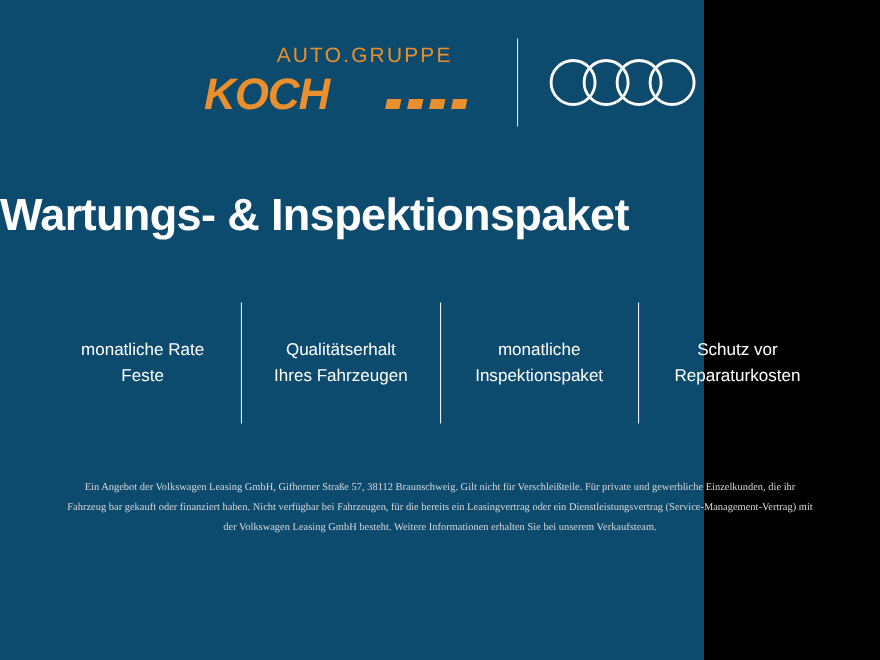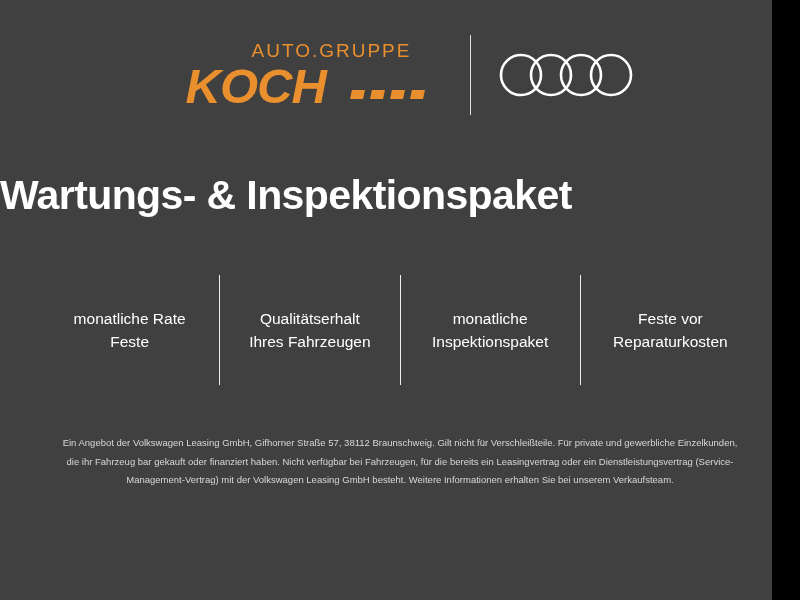--- a/index.html
+++ b/index.html
@@ -8,23 +8,23 @@
     height: 600px;
     background: #000000;
     overflow: hidden;
   }
   body {
     font-family: "Liberation Sans", sans-serif;
     color: #ffffff;
   }
   .page {
     position: relative;
-    width: 772px;
+    width: 640px;
     height: 600px;
-    background: #404040;
+    background: #0c4a6e;
   }
 
   
   .header {
     position: absolute;
     top: 30px;
     left: 0;
     width: 800px;
     height: 90px;
     display: flex;
@@ -48,21 +48,21 @@
     font-size: 19px;
     letter-spacing: 2px;
     color: #e98f2e;
     font-weight: 400;
     white-space: nowrap;
   }
   .koch-word {
     position: absolute;
     top: 26px;
     left: 22px;
-    font-size: 49px;
+    font-size: 40px;
     line-height: 52px;
     font-weight: 700;
     font-style: italic;
     letter-spacing: -1px;
     color: #e98f2e;
     white-space: nowrap;
   }
   .koch-dashes {
     position: absolute;
     top: 56px;
@@ -129,20 +129,21 @@
   
   .legal {
     position: absolute;
     top: 434px;
     left: 60px;
     width: 680px;
     text-align: center;
     font-size: 9.5px;
     line-height: 1.95;
     color: #d8d8d8;
+    font-family: Liberation Serif, serif;
   }
 </style>
 </head>
 <body>
 
 <div class="page">
 
   <div class="header">
     <div class="brand-block">
 
@@ -190,21 +191,21 @@
     <div class="feature-sep"></div>
 
     <div class="feature">
       <div>monatliche</div>
       <div>Inspektionspaket</div>
     </div>
 
     <div class="feature-sep"></div>
 
     <div class="feature">
-      <div>Feste vor</div>
+      <div>Schutz vor</div>
       <div>Reparaturkosten</div>
     </div>
 
   </div>
 
   <div class="legal">Ein Angebot der Volkswagen Leasing GmbH, Gifhorner Straße 57, 38112 Braunschweig. Gilt nicht für Verschleißteile. Für private und gewerbliche Einzelkunden, die ihr Fahrzeug bar gekauft oder finanziert haben. Nicht verfügbar bei Fahrzeugen, für die bereits ein Leasingvertrag oder ein Dienstleistungsvertrag (Service-Management-Vertrag) mit der Volkswagen Leasing GmbH besteht. Weitere Informationen erhalten Sie bei unserem Verkaufsteam.</div>
 
 </div>
 
 </body></html>

